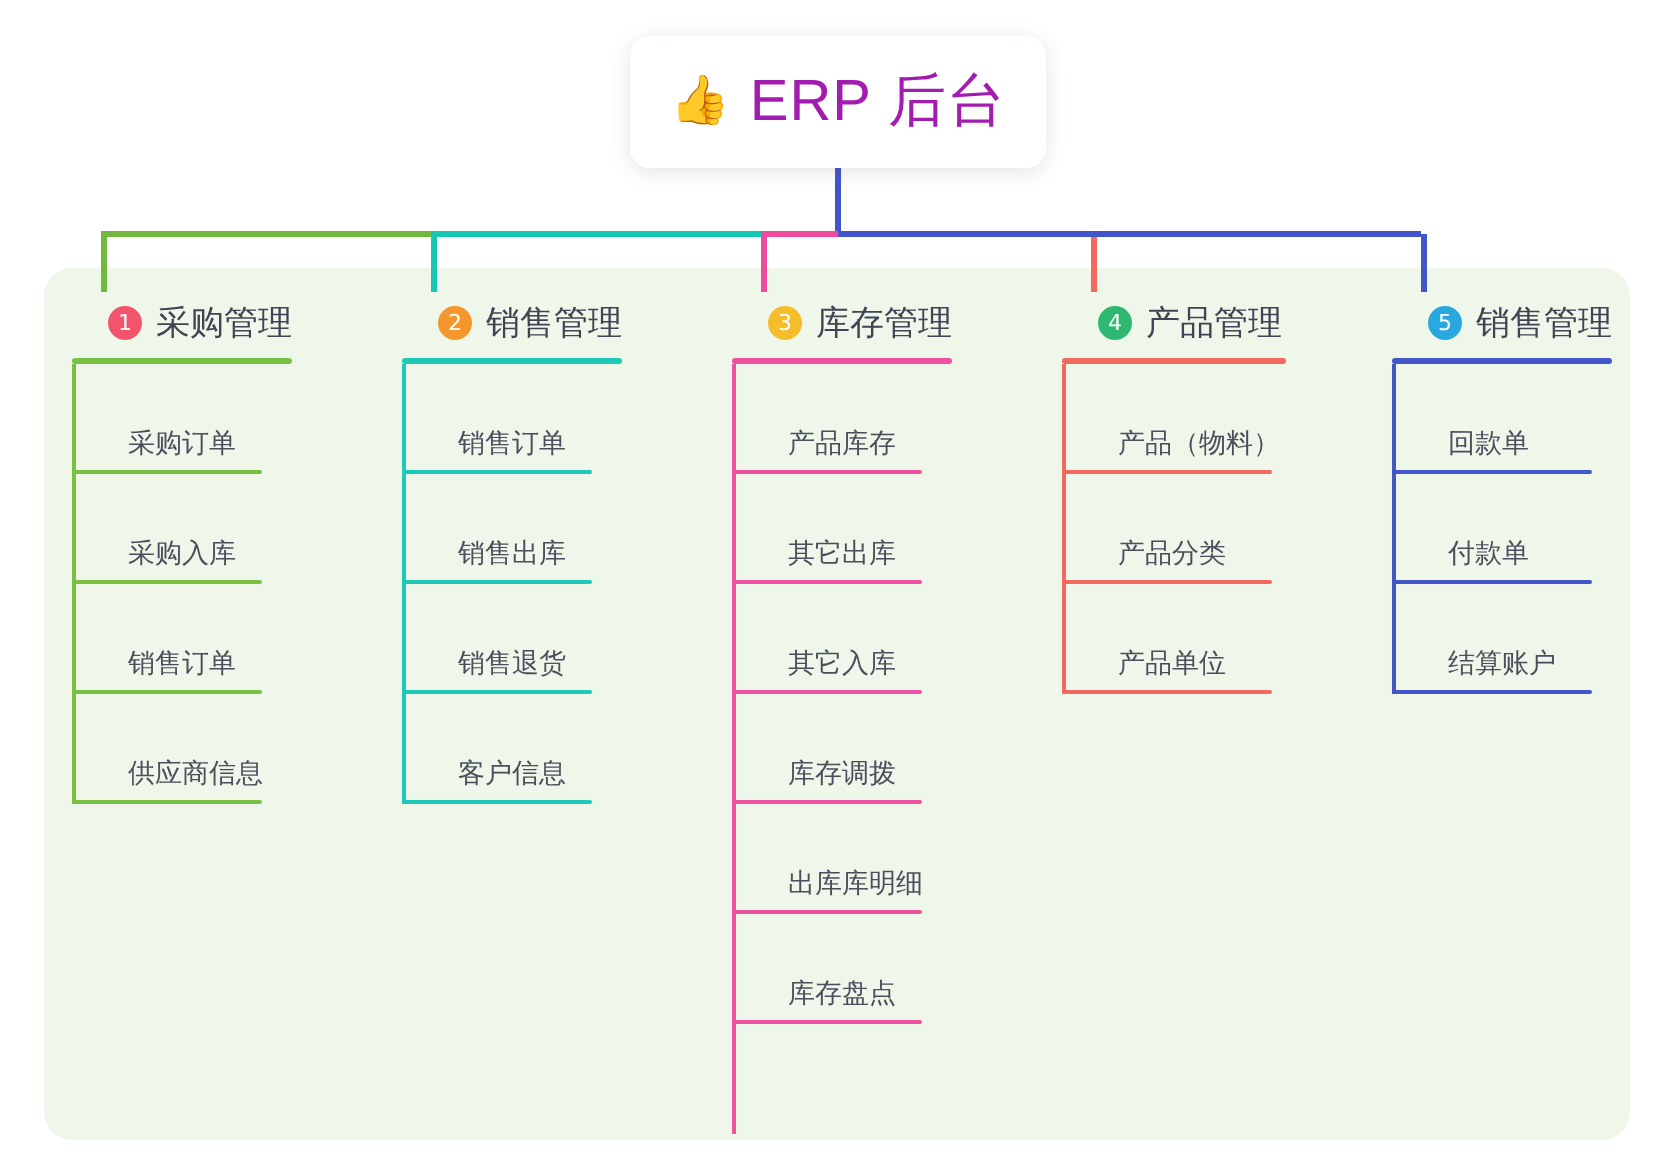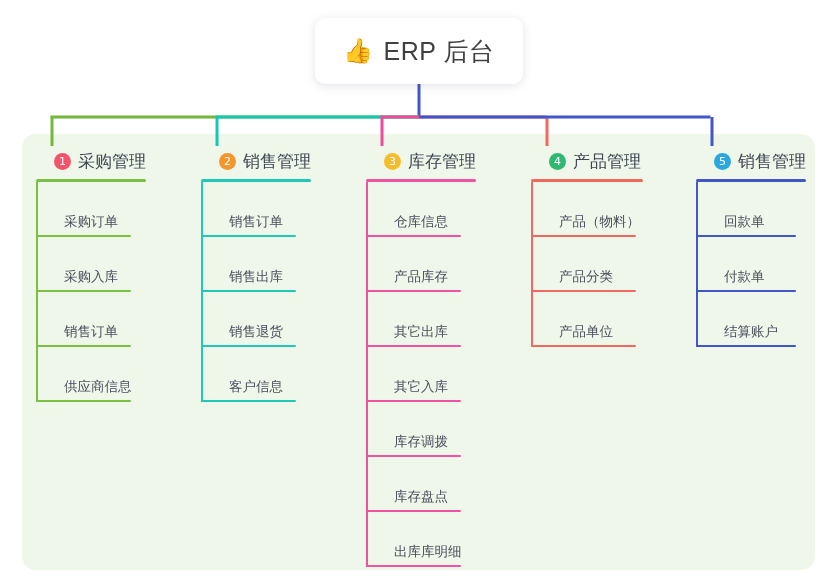--- a/index.html
+++ b/index.html
@@ -42,22 +42,22 @@
     height: 66px;
     background: #ffffff;
     border-radius: 10px;
     box-shadow: 0 2px 10px rgba(80,90,120,0.16);
     display: flex;
     align-items: center;
     justify-content: center;
     gap: 10px;
   }
   .root-label {
-    font-size: 25px;
-    color: #404040;
+    font-size: 29px;
+    color: #a21caf;
     letter-spacing: 0.5px;
     white-space: nowrap;
   }
   .thumb-icon {
     font-size: 24px;
     line-height: 1;
     display: inline-block;
   }
 
   
@@ -218,45 +218,41 @@
       </div>
       <div class="branch" style="left: 366px;">
         <div class="branch-header">
           <span class="badge" style="background: rgb(246, 189, 43);">3</span>
           <span class="branch-title">库存管理</span>
         </div>
         <div class="branch-rule" style="width: 110px; background: rgb(239, 82, 160);"></div>
         <div class="leaves">
           <div class="spine" style="background: rgb(239, 82, 160); height: 385px;"></div>
           <div class="leaf">
-            <span class="leaf-text">仓库信息</span>
-            <div class="leaf-rule" style="width: 95px; background: rgb(239, 82, 160);"></div>
-          </div>
-          <div class="leaf">
             <span class="leaf-text">产品库存</span>
             <div class="leaf-rule" style="width: 95px; background: rgb(239, 82, 160);"></div>
           </div>
           <div class="leaf">
             <span class="leaf-text">其它出库</span>
             <div class="leaf-rule" style="width: 95px; background: rgb(239, 82, 160);"></div>
           </div>
           <div class="leaf">
             <span class="leaf-text">其它入库</span>
             <div class="leaf-rule" style="width: 95px; background: rgb(239, 82, 160);"></div>
           </div>
           <div class="leaf">
             <span class="leaf-text">库存调拨</span>
             <div class="leaf-rule" style="width: 95px; background: rgb(239, 82, 160);"></div>
           </div>
           <div class="leaf">
+            <span class="leaf-text">出库库明细</span>
+            <div class="leaf-rule" style="width: 95px; background: rgb(239, 82, 160);"></div>
+          </div>
+          <div class="leaf">
             <span class="leaf-text">库存盘点</span>
-            <div class="leaf-rule" style="width: 95px; background: rgb(239, 82, 160);"></div>
-          </div>
-          <div class="leaf">
-            <span class="leaf-text">出库库明细</span>
             <div class="leaf-rule" style="width: 95px; background: rgb(239, 82, 160);"></div>
           </div>
         </div>
       </div>
       <div class="branch" style="left: 531px;">
         <div class="branch-header">
           <span class="badge" style="background: rgb(46, 184, 114);">4</span>
           <span class="branch-title">产品管理</span>
         </div>
         <div class="branch-rule" style="width: 112px; background: rgb(244, 105, 95);"></div>

